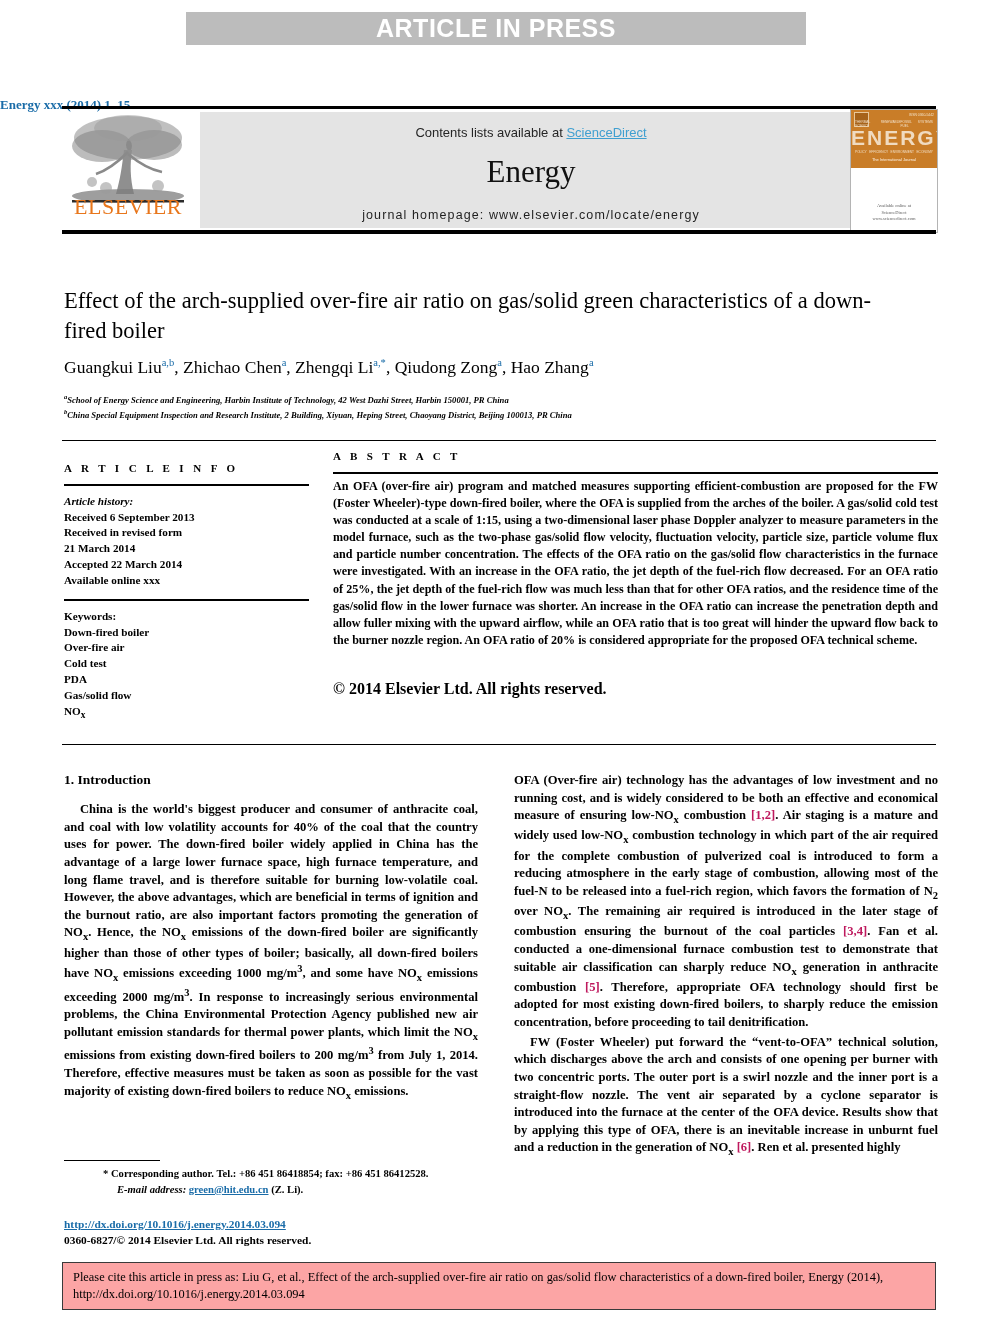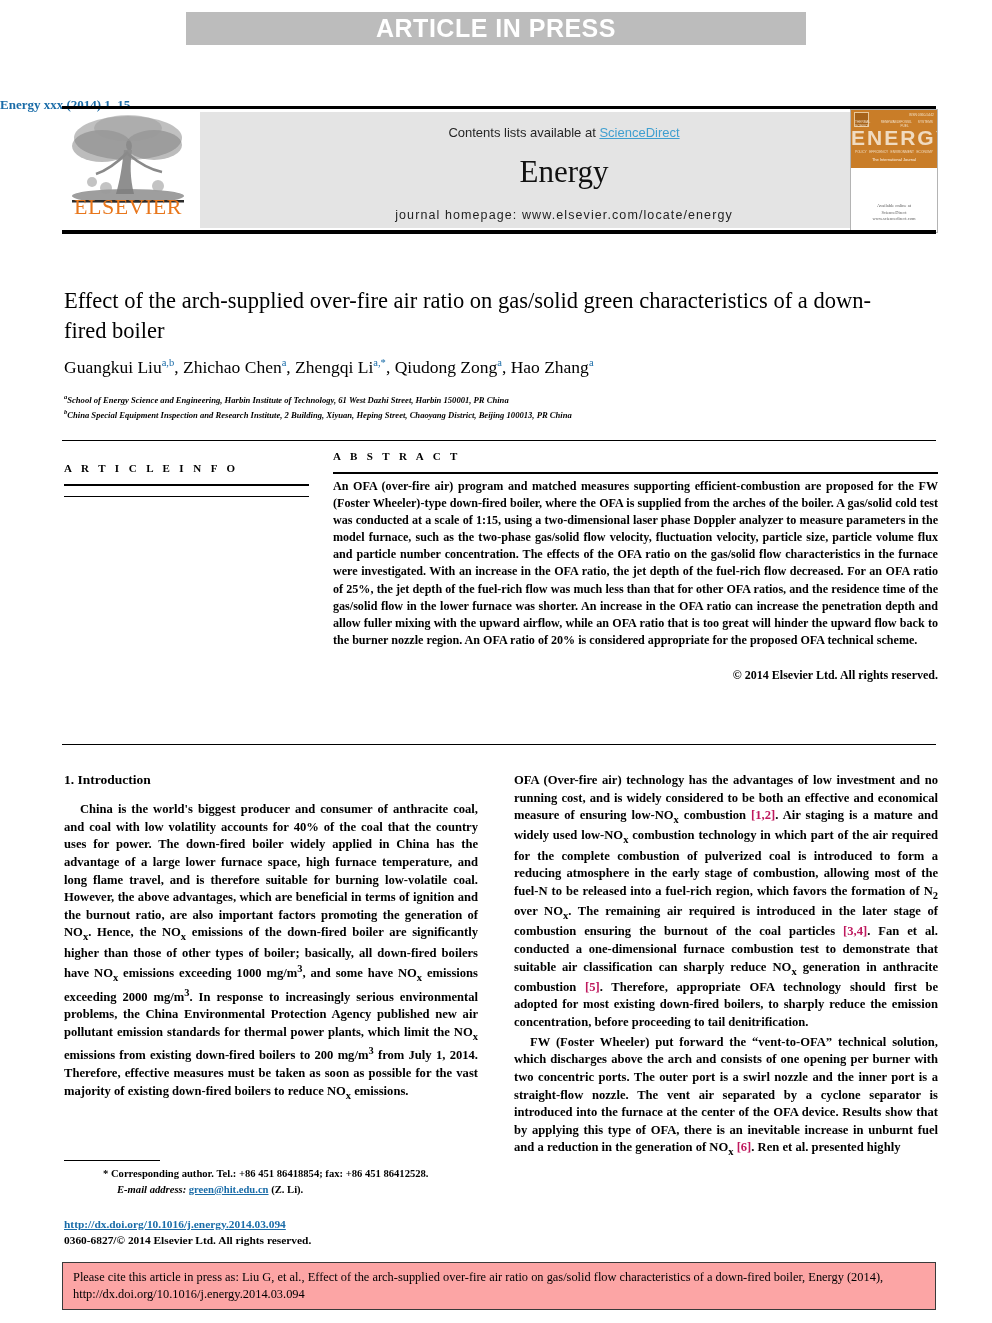--- a/index.html
+++ b/index.html
@@ -95,21 +95,20 @@
     color: #e8761b;
   }
   .center-band {
     position: absolute;
     left: 138px;
     top: 6px;
     width: 662px;
     height: 116px;
     background: #e4e4e4;
     text-align: center;
-    padding-left: 33px;
   }
   .contents-line {
     margin-top: 13px;
     font-family: "Liberation Sans", sans-serif;
     font-size: 13px;
     color: #262626;
   }
   .contents-line .sd {
     color: #3f9fd0;
   }
@@ -289,25 +288,24 @@
   .abstract-text {
     margin-top: 4px;
     font-family: "Liberation Serif", serif;
     font-weight: bold;
     font-size: 12.1px;
     line-height: 1.42;
     text-align: justify;
     color: #000;
   }
   .copyright {
-    margin-top: 19px;
-    text-align: right;
-    font-family: "Liberation Serif", serif;
-    font-weight: bold;
-    font-size: 12px;
+    margin-top: 31px;
+    font-family: "Liberation Serif", serif;
+    font-weight: bold;
+    font-size: 16px;
   }
 
   
   .body-left {
     position: absolute;
     left: 64px;
     top: 772px;
     width: 414px;
   }
   .body-right {
@@ -455,30 +453,47 @@
     <div class="rule-bottom"></div>
   </div>
 
   <div class="title">Effect of the arch-supplied over-fire air ratio on gas/solid green characteristics of a down-fired boiler</div>
 
   <div class="authors">
     <span>Guangkui Liu</span><sup>a,b</sup><span>, </span><span>Zhichao Chen</span><sup>a</sup><span>, </span><span>Zhengqi Li</span><sup>a,*</sup><span>, </span><span>Qiudong Zong</span><sup>a</sup><span>, </span><span>Hao Zhang</span><sup>a</sup>
   </div>
 
   <div class="affils">
-    <div><sup>a</sup><span>School of Energy Science and Engineering, Harbin Institute of Technology, 61 West Dazhi Street, Harbin 150001, PR China</span></div>
+    <div><sup>a</sup><span>School of Energy Science and Engineering, Harbin Institute of Technology, 42 West Dazhi Street, Harbin 150001, PR China</span></div>
     <div><sup>b</sup><span>China Special Equipment Inspection and Research Institute, 2 Building, Xiyuan, Heping Street, Chaoyang District, Beijing 100013, PR China</span></div>
   </div>
 
   <div class="rule-wide" style="top:440px;"></div>
 
   <div class="info-col">
     <div class="sec-head">A R T I C L E   I N F O</div>
     <div class="hr-thick"></div>
+    <div class="info-block">
+      <div class="it">Article history:</div>
+      <div>Received 6 September 2013</div>
+      <div>Received in revised form</div>
+      <div>21 March 2014</div>
+      <div>Accepted 22 March 2014</div>
+      <div>Available online xxx</div>
+    </div>
     <div class="hr-thick"></div>
+    <div class="kw-block">
+      <div class="it">Keywords:</div>
+      <div>Down-fired boiler</div>
+      <div>Over-fire air</div>
+      <div>Cold test</div>
+      <div>PDA</div>
+      <div>Gas/solid flow</div>
+      <div>NO<sub>x</sub></div>
+    </div>
   </div>
 
   <div class="abs-col">
     <div class="sec-head">A B S T R A C T</div>
     <div class="hr-thick"></div>
     <div class="abstract-text">An OFA (over-fire air) program and matched measures supporting efficient-combustion are proposed for the FW (Foster Wheeler)-type down-fired boiler, where the OFA is supplied from the arches of the boiler. A gas/solid cold test was conducted at a scale of 1:15, using a two-dimensional laser phase Doppler analyzer to measure parameters in the model furnace, such as the two-phase gas/solid flow velocity, fluctuation velocity, particle size, particle volume flux and particle number concentration. The effects of the OFA ratio on the gas/solid flow characteristics in the furnace were investigated. With an increase in the OFA ratio, the jet depth of the fuel-rich flow decreased. For an OFA ratio of 25%, the jet depth of the fuel-rich flow was much less than that for other OFA ratios, and the residence time of the gas/solid flow in the lower furnace was shorter. An increase in the OFA ratio can increase the penetration depth and allow fuller mixing with the upward airflow, while an OFA ratio that is too great will hinder the upward flow back to the burner nozzle region. An OFA ratio of 20% is considered appropriate for the proposed OFA technical scheme.</div>
     <div class="copyright">© 2014 Elsevier Ltd. All rights reserved.</div>
   </div>
 
   <div class="rule-wide" style="top:744px;"></div>

